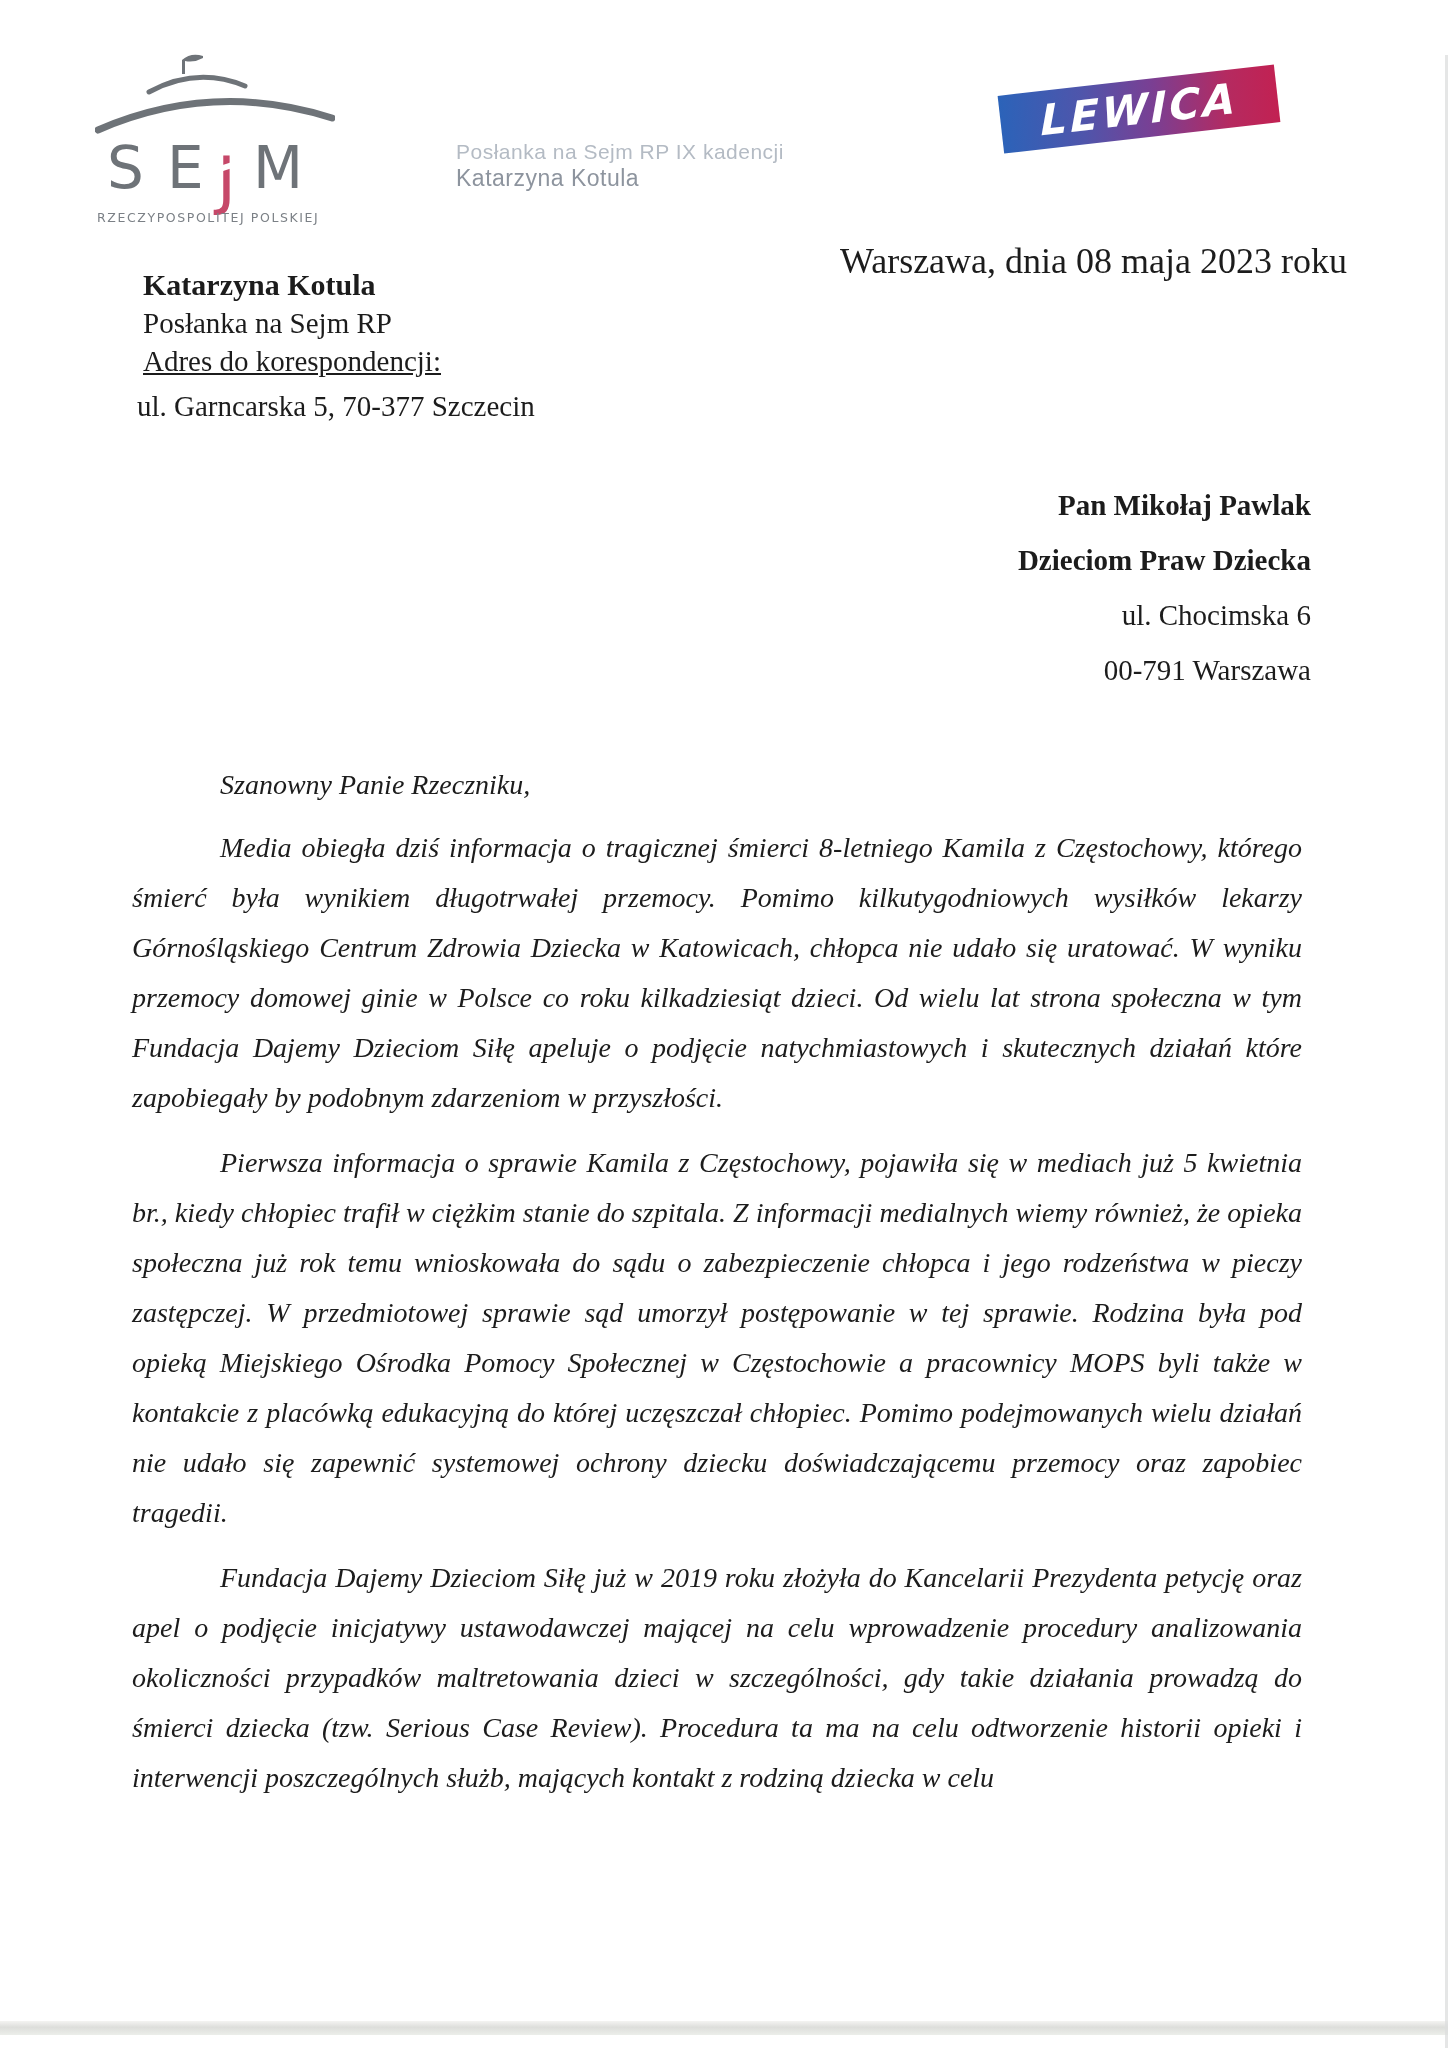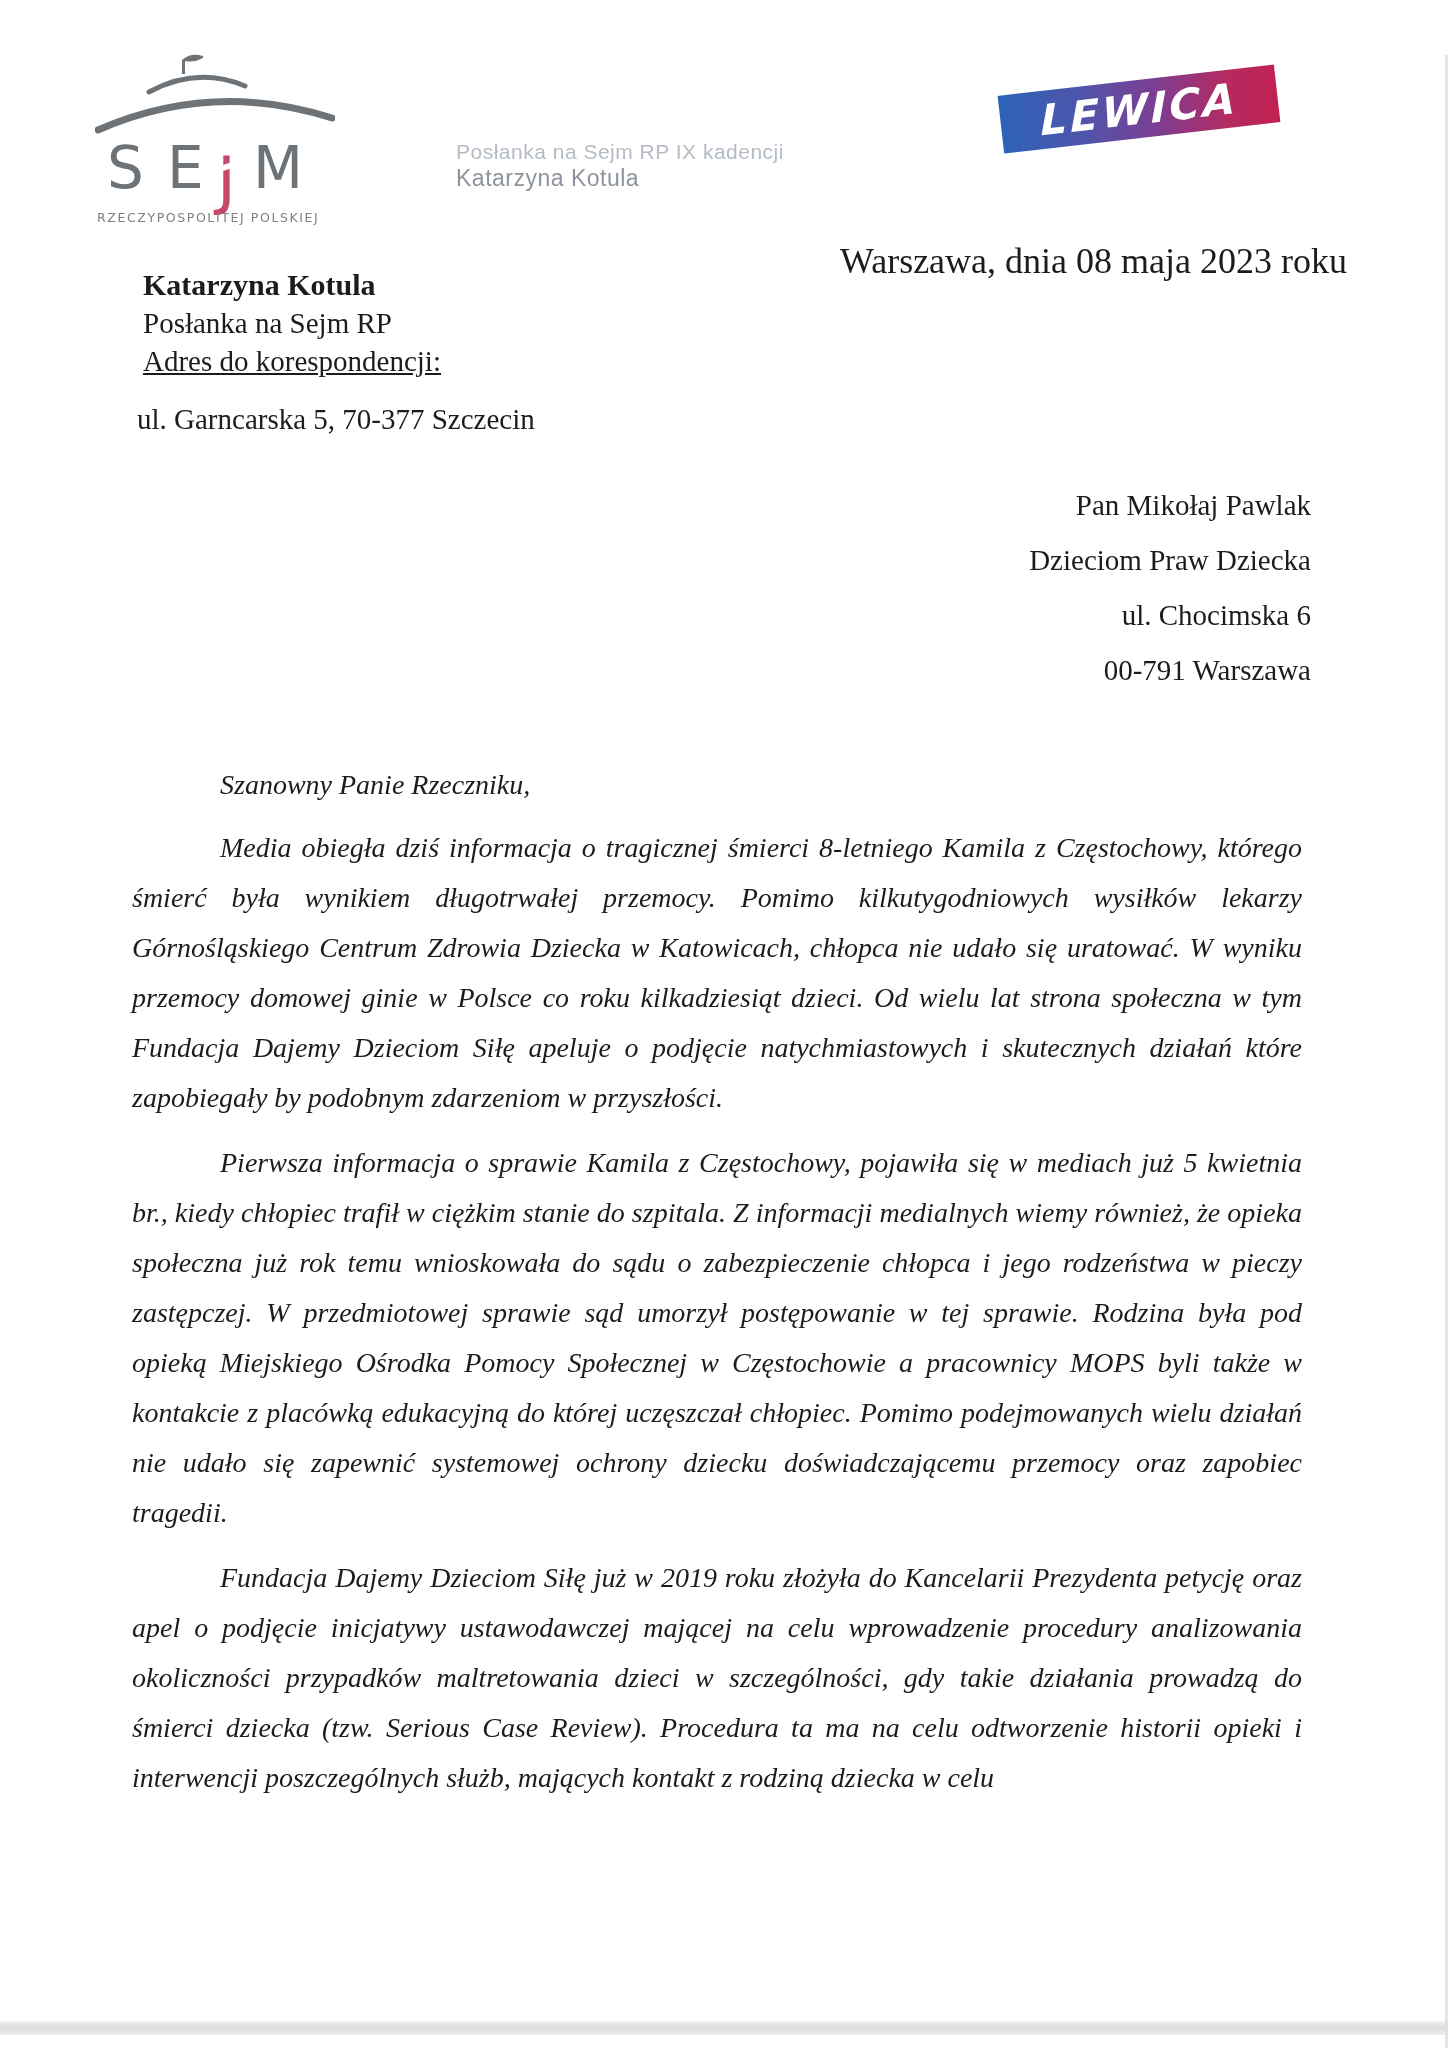--- a/index.html
+++ b/index.html
@@ -35,27 +35,27 @@
   }
   
   .date-line{
     position:absolute;right:101px;top:240px;
     font-size:36px;
   }
   
   .sender{position:absolute;left:143px;top:266px;font-size:29px;line-height:38px;}
   .sender .name{font-weight:bold;font-size:30px;}
   .sender .addr-label{text-decoration:underline;}
-  .sender .street{margin-left:-6px;margin-top:20px;}
+  .sender .street{margin-left:-6px;margin-top:7px;}
   
   .recipient{
     position:absolute;right:137px;top:478px;
     text-align:right;font-size:29px;line-height:55px;
   }
-  .recipient .bold{font-weight:normal;text-align:right;}
+  .recipient .bold{font-weight:bold;text-align:right;}
   
   .letter-body{
     position:absolute;left:132px;top:760px;width:1170px;
     font-size:28px;line-height:50px;font-style:italic;
   }
   .salutation{margin:0 0 0 88px;}
   .letter-body p{
     margin:13px 0 15px 0;
     text-align:justify;
     text-indent:88px;

